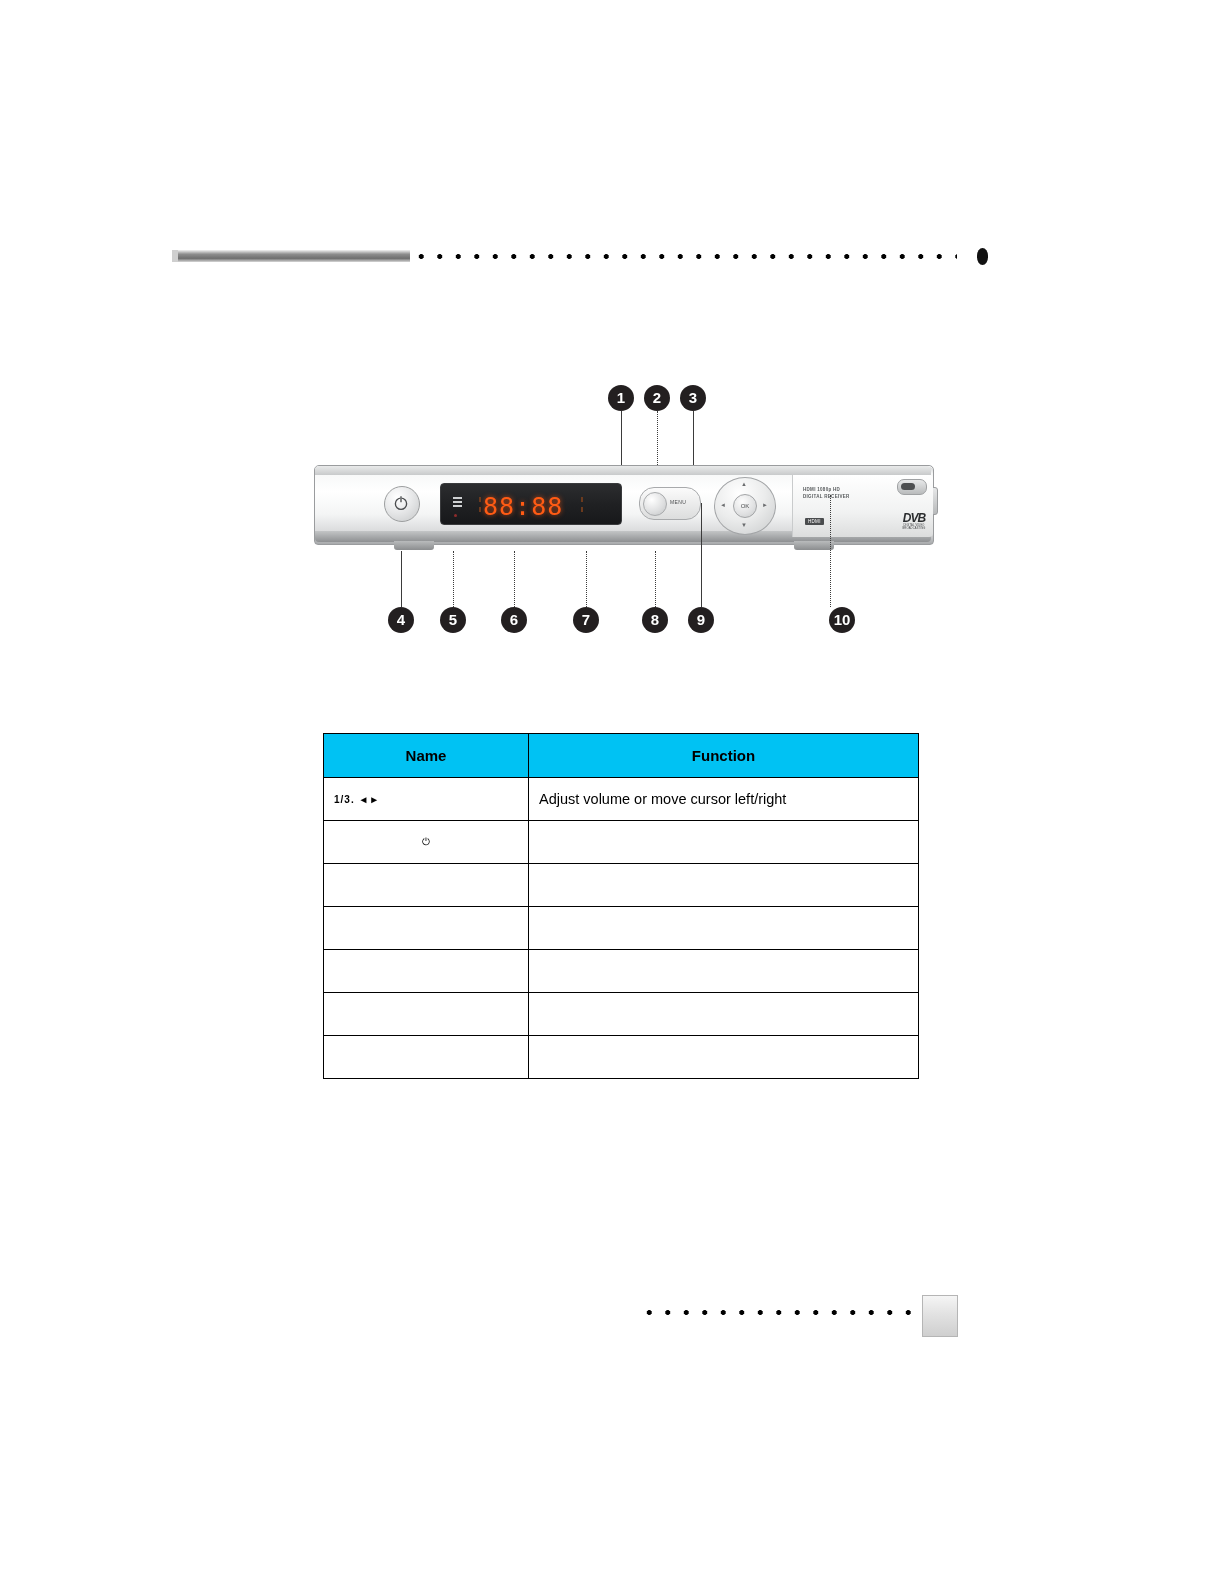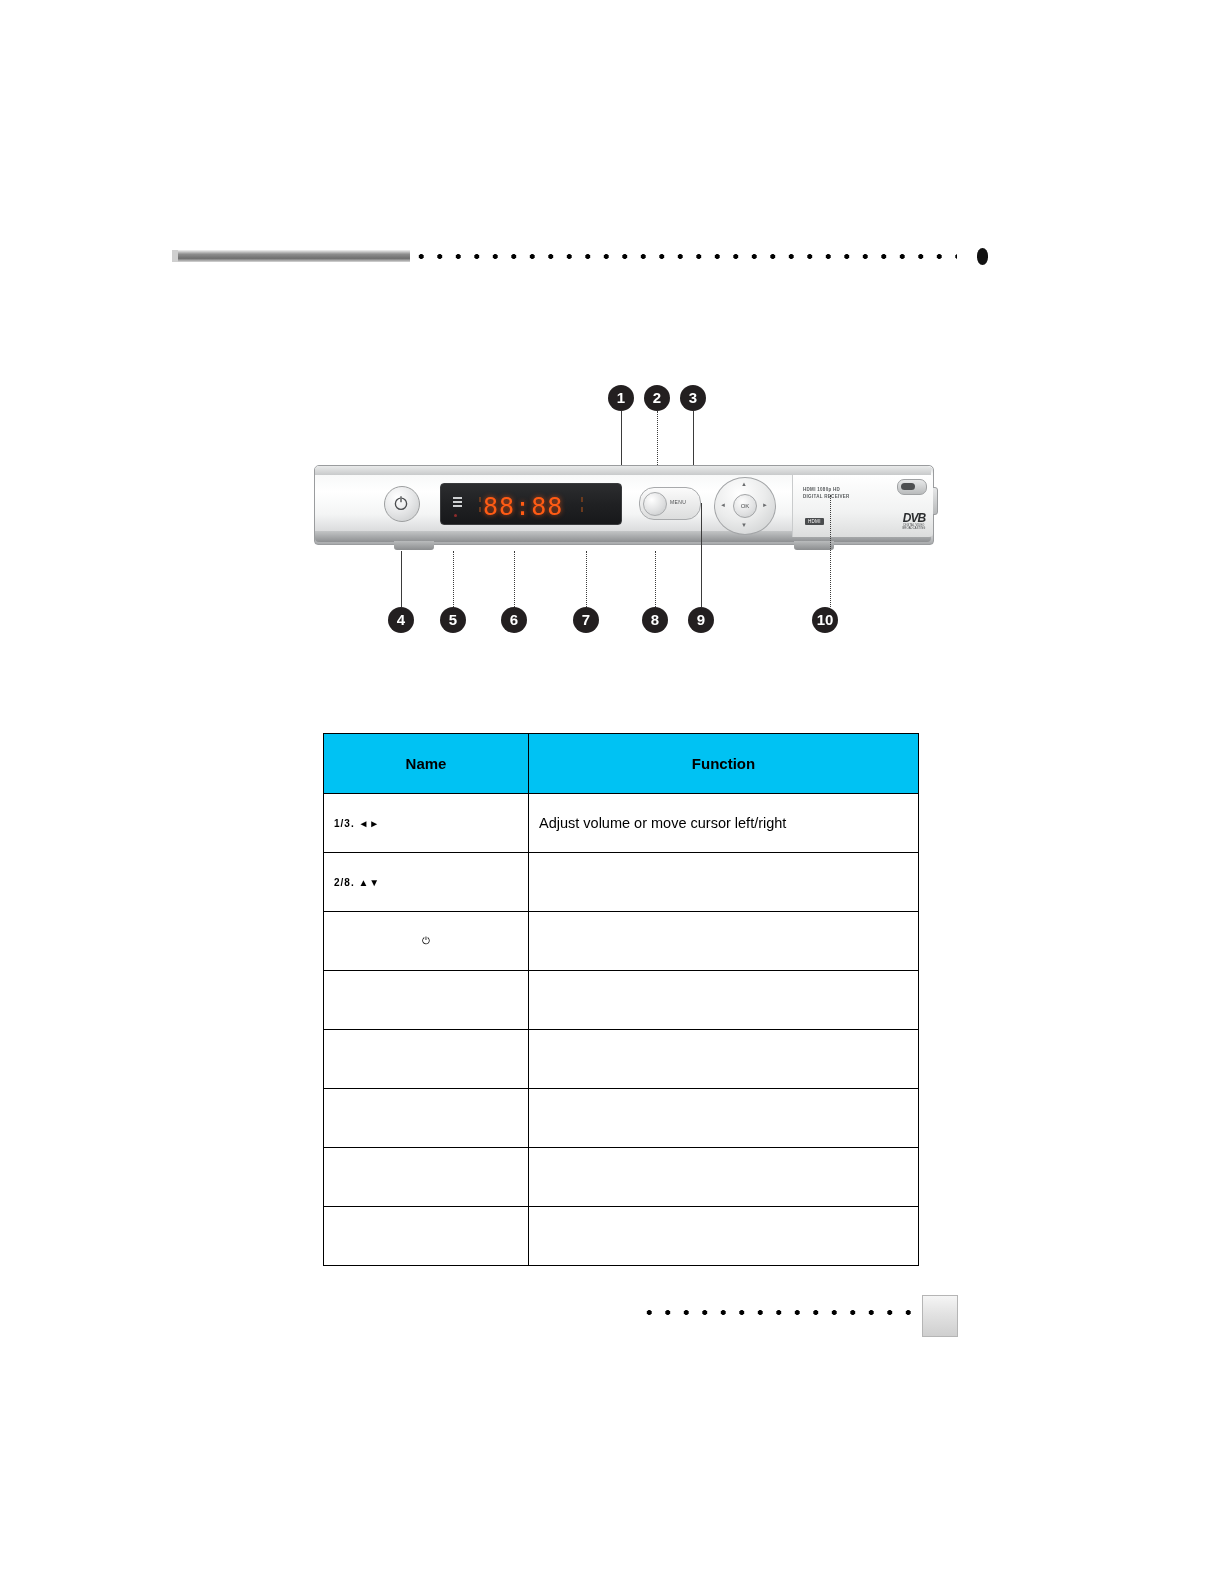--- a/index.html
+++ b/index.html
@@ -375,21 +375,21 @@
     position: absolute;
     left: 323px;
     top: 733px;
     width: 595px;
     border-collapse: collapse;
     table-layout: fixed;
   }
   .spec-table th, .spec-table td {
     border: 1px solid #000;
     height: 34px;
-    padding: 12px 10px;
+    padding: 4px 10px;
     font-size: 14.5px;
     vertical-align: middle;
   }
   .spec-table th {
     background: #00c2f3;
     color: #000;
     font-weight: bold;
     text-align: center;
     font-size: 15px;
     height: 35px;
@@ -526,44 +526,40 @@
   <div class="leader" style="left:345px; top:166px; height:56px; border-left-style:dotted;"></div>
   <div class="leader" style="left:391px; top:118px; height:104px;"></div>
   <div class="leader" style="left:520px; top:110px; height:112px; border-left-style:dotted;"></div>
 
   <div class="callout" style="left:78px;  top:222px;">4</div>
   <div class="callout" style="left:130px; top:222px;">5</div>
   <div class="callout" style="left:191px; top:222px;">6</div>
   <div class="callout" style="left:263px; top:222px;">7</div>
   <div class="callout" style="left:332px; top:222px;">8</div>
   <div class="callout" style="left:378px; top:222px;">9</div>
-  <div class="callout" style="left:502px; top:222px;text-align:center;">10</div>
+  <div class="callout" style="left:519px; top:222px;text-align:center;">10</div>
 </div>
 
 <table class="spec-table">
   <colgroup>
       <col class="c-name">
       <col class="c-func">
     </colgroup>
   <thead>
     <tr>
       <th>Name</th>
       <th>Function</th>
     </tr>
   </thead>
   <tbody>
     <tr>
       <td class="name arrows-inline">1/3.  ◄►</td>
       <td class="func">Adjust volume or move cursor left/right</td>
     </tr>
     <tr>
-      <td class="name arrows-inline">2/8.  ▲▼</td>
-      <td class="func"></td>
-    </tr>
-    <tr>
       <td class="name center power-glyph">⏻</td>
       <td class="func"></td>
     </tr>
     <tr>
       <td class="name"></td>
       <td class="func"></td>
     </tr>
     <tr>
       <td class="name"></td>
       <td class="func"></td>

